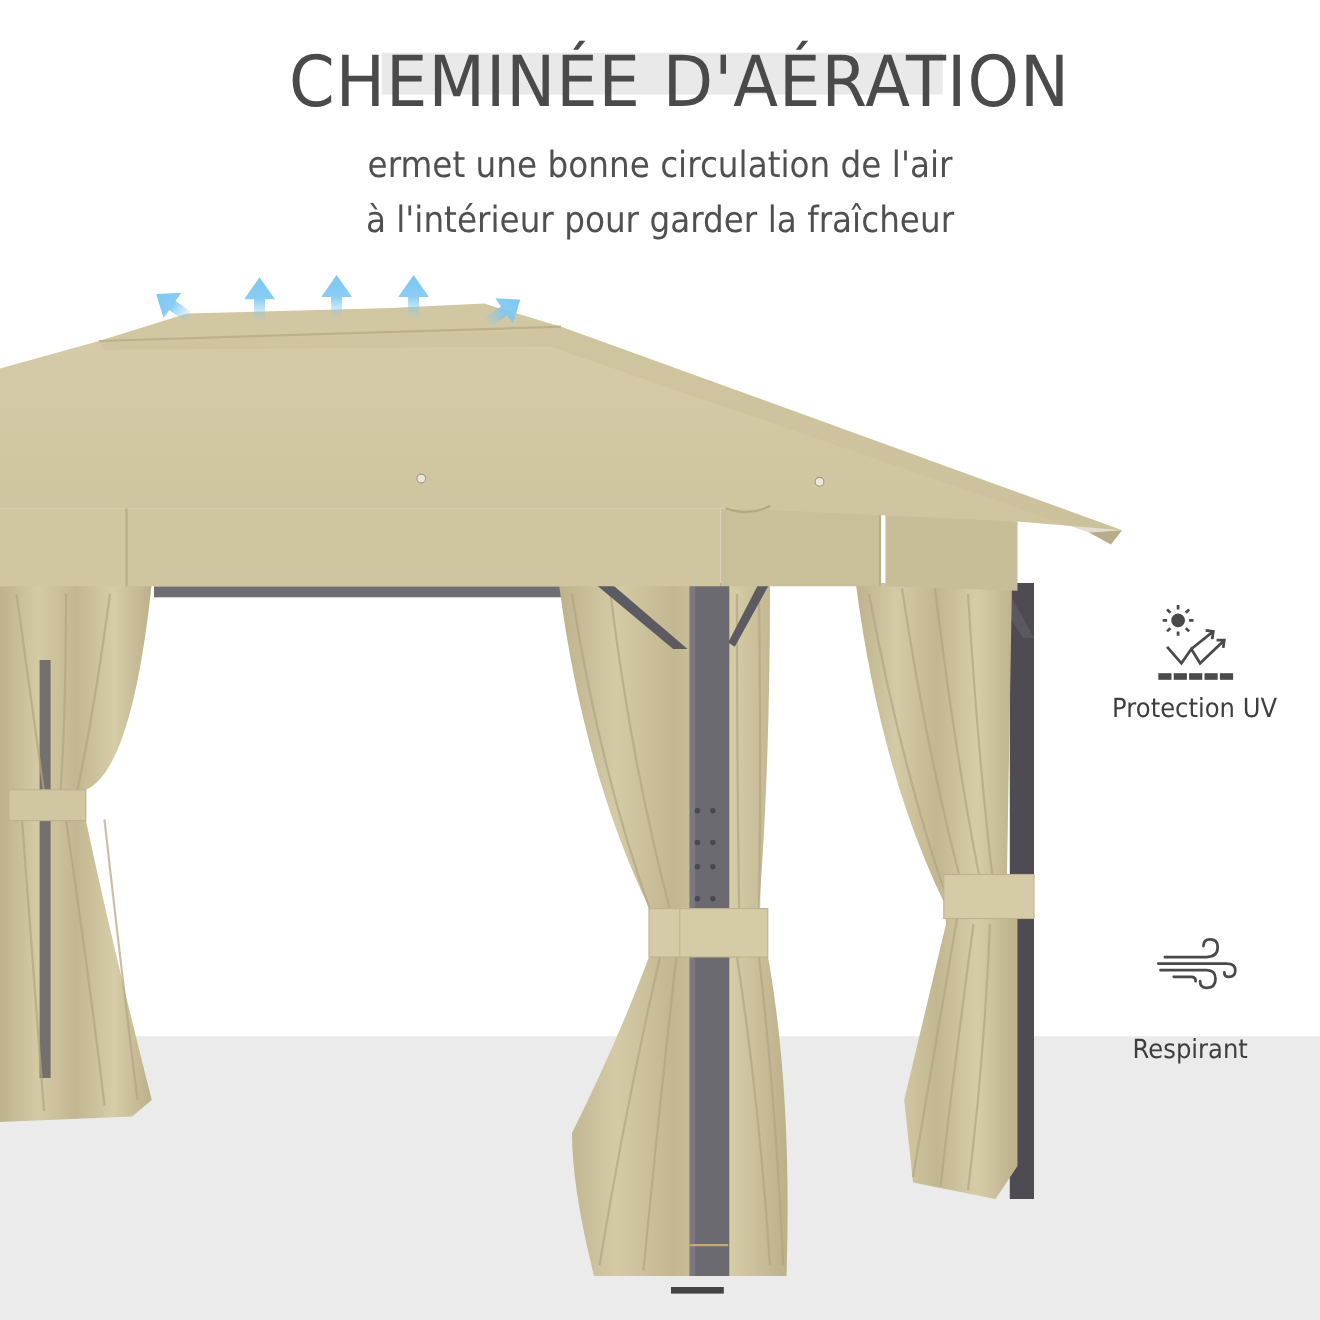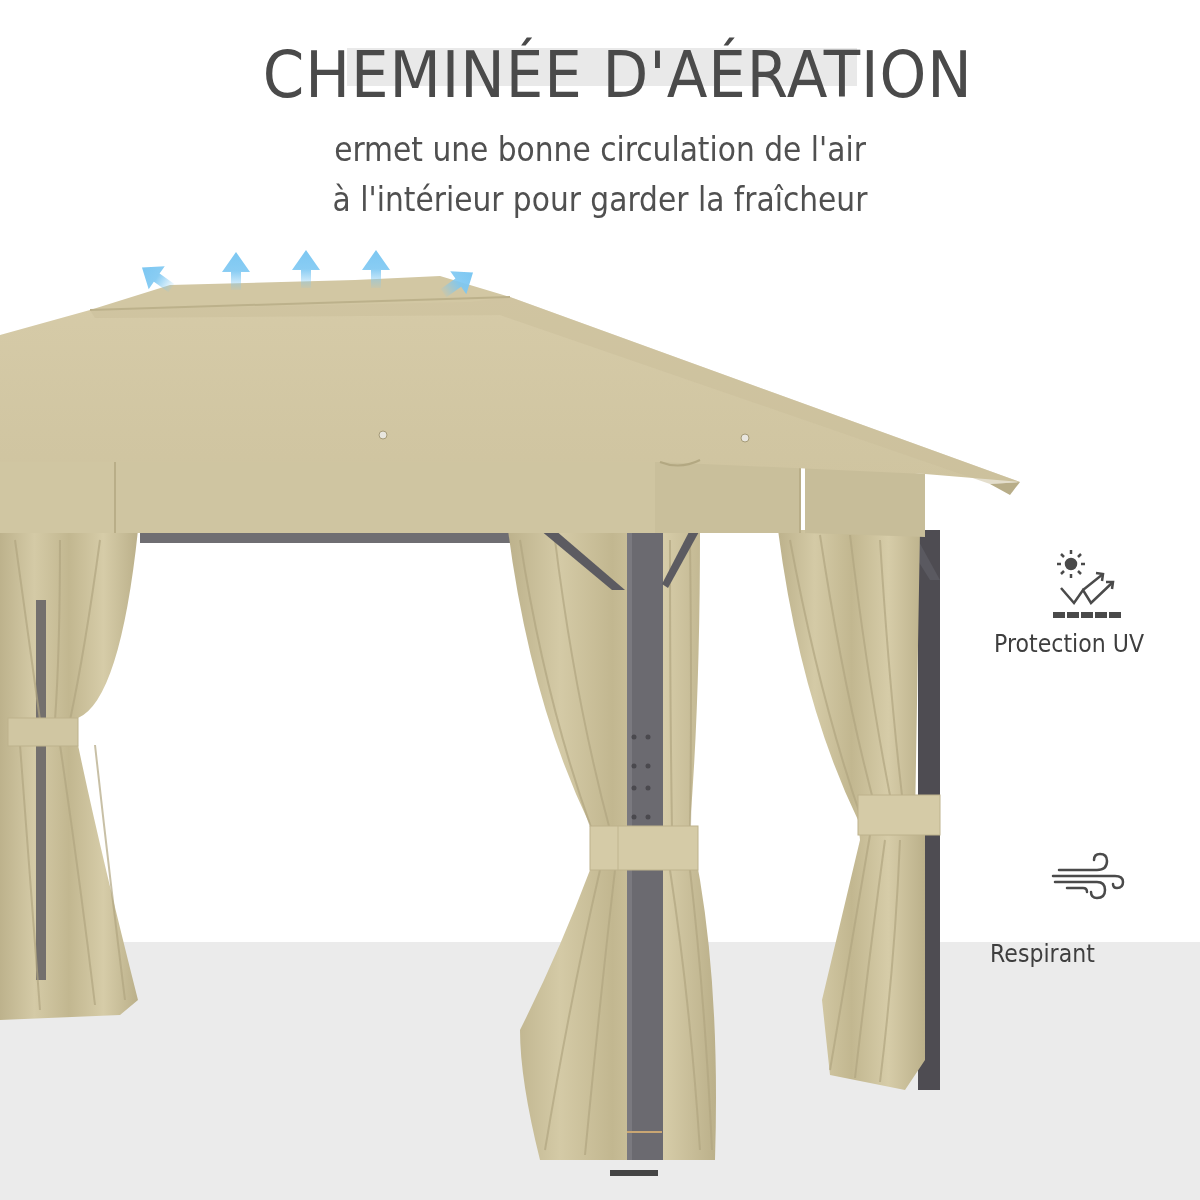--- a/index.html
+++ b/index.html
@@ -5,21 +5,21 @@
   html,body{margin:0;padding:0;}
   body{width:1200px;height:1200px;position:relative;overflow:hidden;background:#ffffff;font-family:"DejaVu Sans","Liberation Sans",sans-serif;}
   .floor{position:absolute;left:0;top:942px;width:1200px;height:258px;background:#ebebeb;}
   .title-wrap{position:absolute;left:0;top:30px;width:1200px;text-align:center;padding-left:18px;}
   .title-bar{position:absolute;left:347px;top:48px;width:510px;height:38px;background:#e9e9e9;}
   .title{position:relative;display:inline-block;font-size:64px;letter-spacing:1px;color:#4a4a4a;font-weight:400;line-height:90px;font-family:"DejaVu Sans",sans-serif;transform:scaleX(0.93);}
   .subtitle{position:absolute;left:0;width:1200px;text-align:center;font-size:33px;color:#505050;font-family:"DejaVu Sans",sans-serif;transform:scaleX(0.9);}
   .sub1{top:130px;}
   .sub2{top:180px;}
   .gazebo{position:absolute;left:0;top:0;width:1200px;height:1200px;}
-  .feature{position:absolute;width:200px;text-align:left;}
+  .feature{position:absolute;width:200px;text-align:center;}
   .feature-label{font-size:24px;color:#3e3e3e;display:block;font-family:"DejaVu Sans",sans-serif;transform:scaleX(0.92);}
   .feature-icon{display:block;margin:0 auto;}
   .f1{left:986px;top:548px;}
   .f2{left:982px;top:852px;}
 </style>
 </head>
 <body>
 
 <div class="floor"></div>
 

